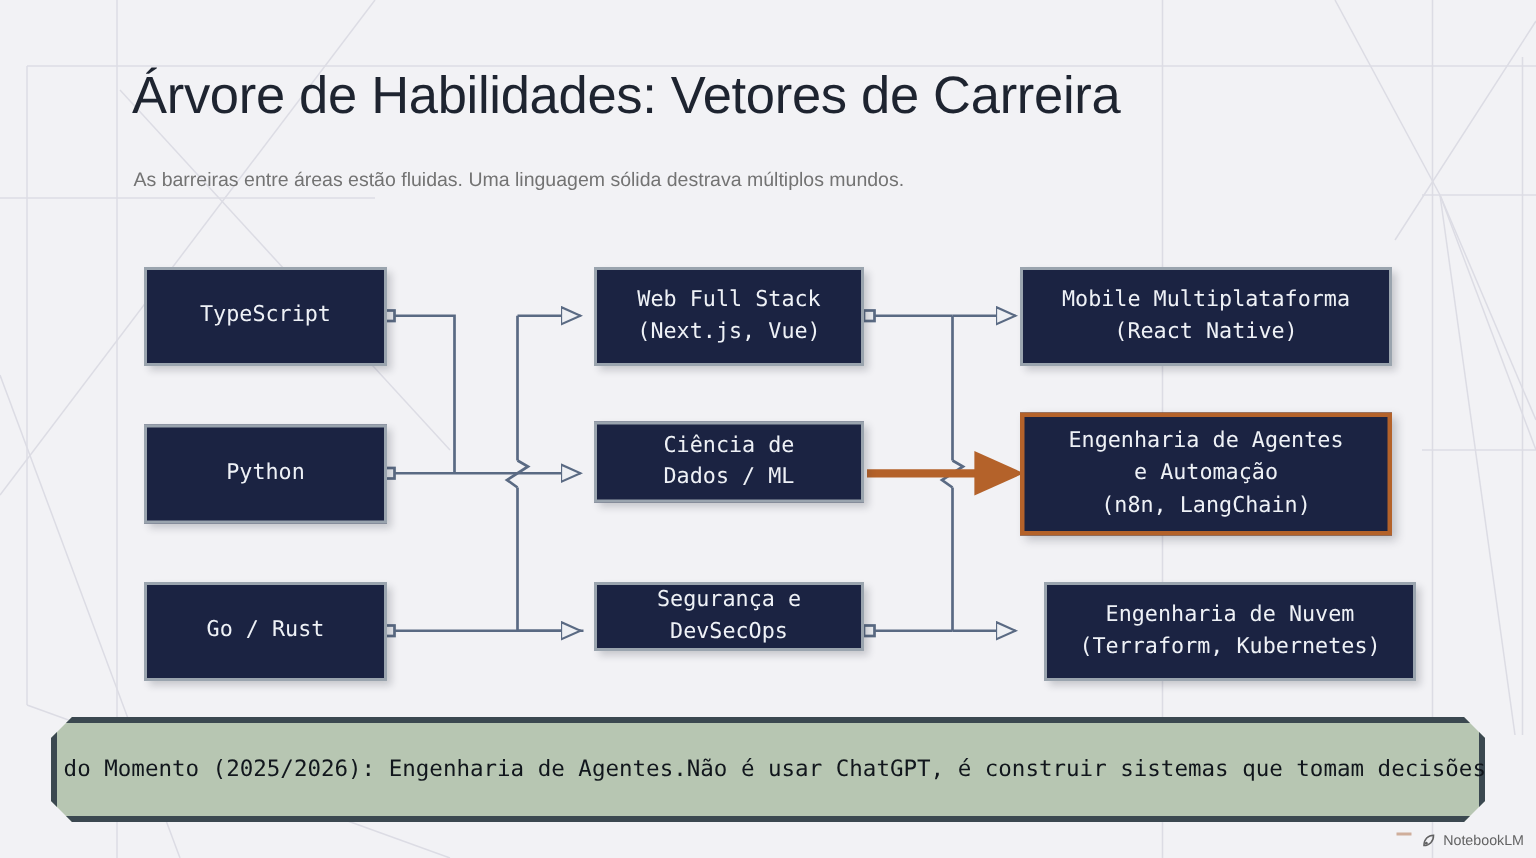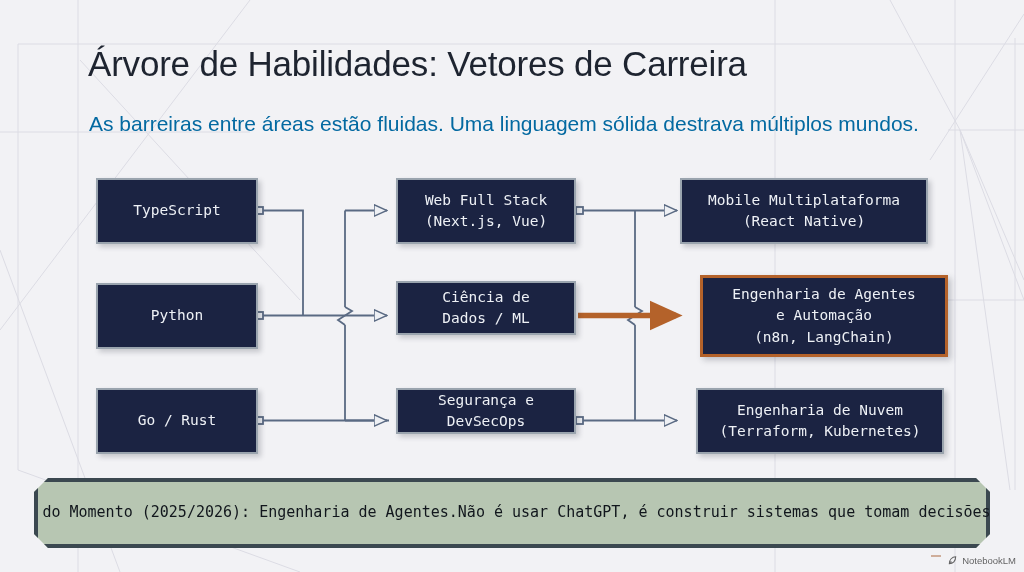--- a/index.html
+++ b/index.html
@@ -30,22 +30,22 @@
     top: 44px;
     font-size: 35px;
     color: #1e2430;
     letter-spacing: -0.2px;
     white-space: nowrap;
   }
   #subtitle {
     position: absolute;
     left: 89px;
     top: 112px;
-    font-size: 21px;
-    color: #0369a1;
+    font-size: 13px;
+    color: #737373;
     white-space: nowrap;
   }
   
   #diagram {
     position: absolute;
     left: 0;
     top: 0;
     width: 1024px;
     height: 572px;
   }
@@ -200,21 +200,21 @@
 
   <div class="node" style="left:396px; top:178px; width:180px; height:66px;">Web Full Stack
 (Next.js, Vue)</div>
   <div class="node" style="left:396px; top:281px; width:180px; height:54px;">Ciência de
 Dados / ML</div>
   <div class="node" style="left:396px; top:388px; width:180px; height:46px;">Segurança e
 DevSecOps</div>
 
   <div class="node" style="left:680px; top:178px; width:248px; height:66px;">Mobile Multiplataforma
 (React Native)</div>
-  <div class="node highlight" style="left:680px; top:275px; width:248px; height:82px;margin-left:20px;">Engenharia de Agentes
+  <div class="node highlight" style="left:680px; top:275px; width:248px; height:82px;">Engenharia de Agentes
 e Automação
 (n8n, LangChain)</div>
   <div class="node" style="left:680px; top:388px; width:248px; height:66px;margin-left:16px;">Engenharia de Nuvem
 (Terraform, Kubernetes)</div>
 
   <div id="banner"><span>A Profissão do Momento (2025/2026): Engenharia de Agentes.</span><br><span>Não é usar ChatGPT, é construir sistemas que tomam decisões autônomas.</span></div>
 
   <div id="watermark">
     <span class="wm-dash"></span>
     <svg width="11" height="11" viewBox="0 0 24 24" xmlns="http://www.w3.org/2000/svg">

